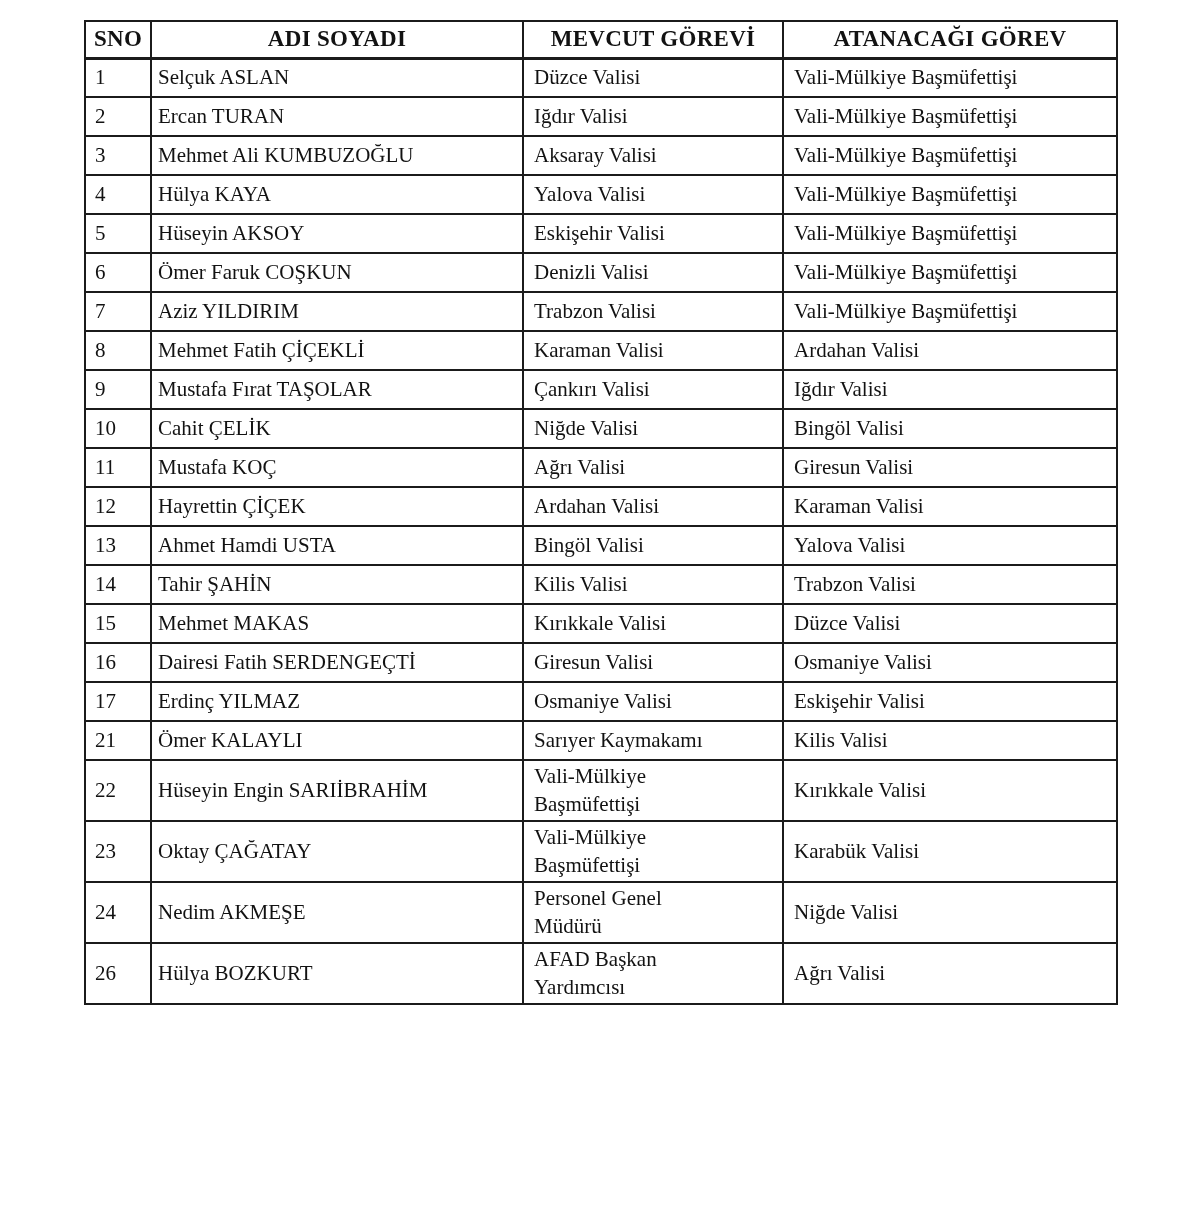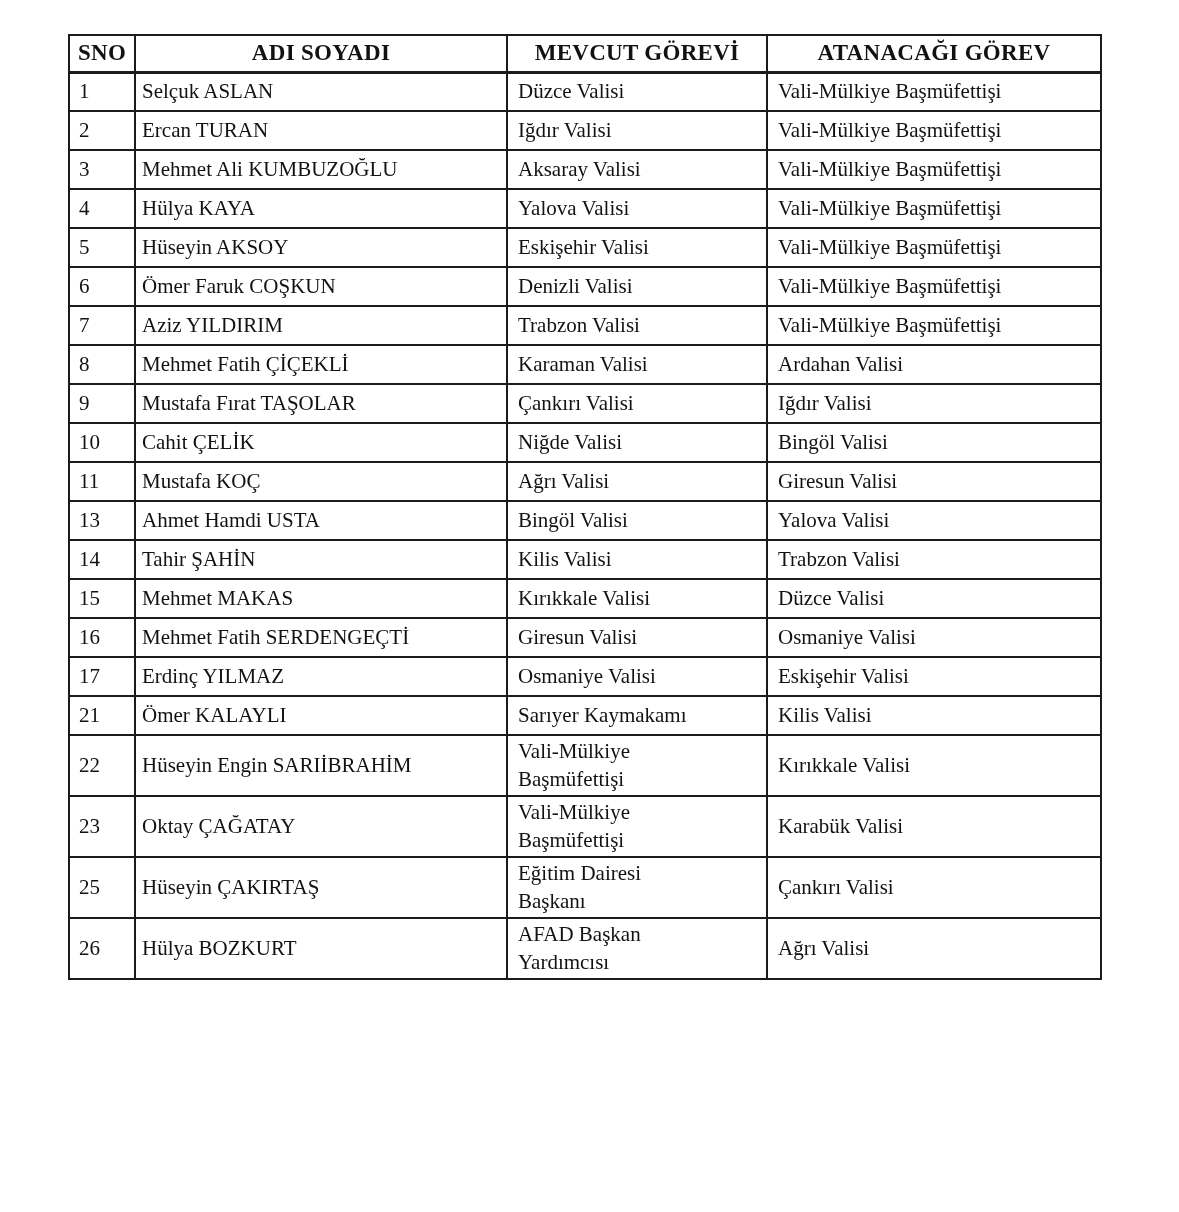--- a/index.html
+++ b/index.html
@@ -12,26 +12,25 @@
   }
   .page {
     position: relative;
     width: 1179px;
     height: 1212px;
     background: #ffffff;
     overflow: hidden;
   }
   table.doc-table {
     position: absolute;
-    left: 68px;
+    left: 84px;
     top: 20px;
     width: 1032px;
     border-collapse: collapse;
     table-layout: fixed;
-    margin-top: 14px;
   }
   table.doc-table th,
   table.doc-table td {
     border: 2px solid #1b1b1b;
     overflow: hidden;
   }
   table.doc-table th {
     font-size: 23px;
     font-weight: bold;
     text-align: center;
@@ -132,40 +131,46 @@
           <td class="col-current">Niğde Valisi</td>
           <td class="col-new">Bingöl Valisi</td>
         </tr>
         <tr>
           <td class="col-sno">11</td>
           <td class="col-name">Mustafa KOÇ</td>
           <td class="col-current">Ağrı Valisi</td>
           <td class="col-new">Giresun Valisi</td>
         </tr>
         <tr>
+          <td class="col-sno">12</td>
+          <td class="col-name">Hayrettin ÇİÇEK</td>
+          <td class="col-current">Ardahan Valisi</td>
+          <td class="col-new">Karaman Valisi</td>
+        </tr>
+        <tr>
           <td class="col-sno">13</td>
           <td class="col-name">Ahmet Hamdi USTA</td>
           <td class="col-current">Bingöl Valisi</td>
           <td class="col-new">Yalova Valisi</td>
         </tr>
         <tr>
           <td class="col-sno">14</td>
           <td class="col-name">Tahir ŞAHİN</td>
           <td class="col-current">Kilis Valisi</td>
           <td class="col-new">Trabzon Valisi</td>
         </tr>
         <tr>
           <td class="col-sno">15</td>
           <td class="col-name">Mehmet MAKAS</td>
           <td class="col-current">Kırıkkale Valisi</td>
           <td class="col-new">Düzce Valisi</td>
         </tr>
         <tr>
           <td class="col-sno">16</td>
-          <td class="col-name">Mehmet Fatih SERDENGEÇTİ</td>
+          <td class="col-name">Dairesi Fatih SERDENGEÇTİ</td>
           <td class="col-current">Giresun Valisi</td>
           <td class="col-new">Osmaniye Valisi</td>
         </tr>
         <tr>
           <td class="col-sno">17</td>
           <td class="col-name">Erdinç YILMAZ</td>
           <td class="col-current">Osmaniye Valisi</td>
           <td class="col-new">Eskişehir Valisi</td>
         </tr>
         <tr>
@@ -182,25 +187,25 @@
           <td class="col-new">Kırıkkale Valisi</td>
         </tr>
         <tr class="tall">
           <td class="col-sno">23</td>
           <td class="col-name">Oktay ÇAĞATAY</td>
           <td class="col-current">Vali-Mülkiye
 Başmüfettişi</td>
           <td class="col-new">Karabük Valisi</td>
         </tr>
         <tr class="tall">
-          <td class="col-sno">25</td>
-          <td class="col-name">Hüseyin ÇAKIRTAŞ</td>
-          <td class="col-current">Eğitim Dairesi
-Başkanı</td>
-          <td class="col-new">Çankırı Valisi</td>
+          <td class="col-sno">24</td>
+          <td class="col-name">Nedim AKMEŞE</td>
+          <td class="col-current">Personel Genel
+Müdürü</td>
+          <td class="col-new">Niğde Valisi</td>
         </tr>
         <tr class="tall">
           <td class="col-sno">26</td>
           <td class="col-name">Hülya BOZKURT</td>
           <td class="col-current">AFAD Başkan
 Yardımcısı</td>
           <td class="col-new">Ağrı Valisi</td>
         </tr>
       </tbody>
   </table>

